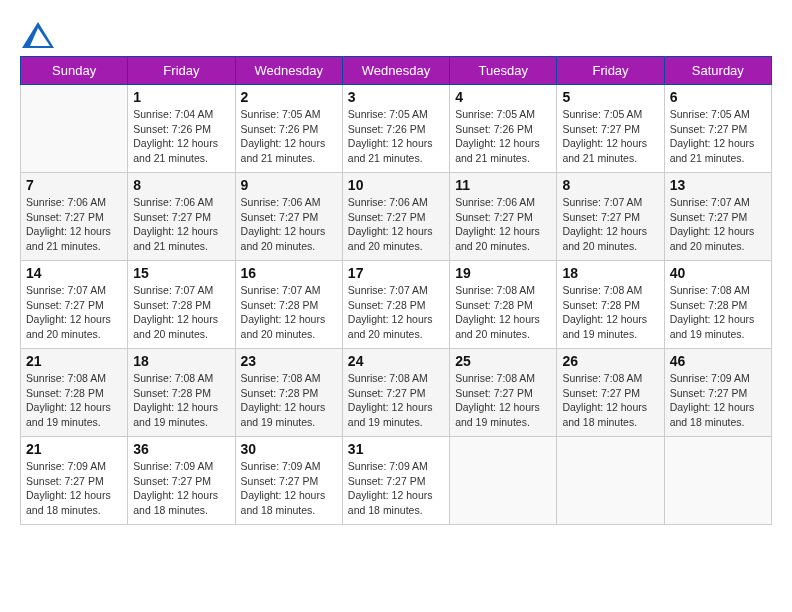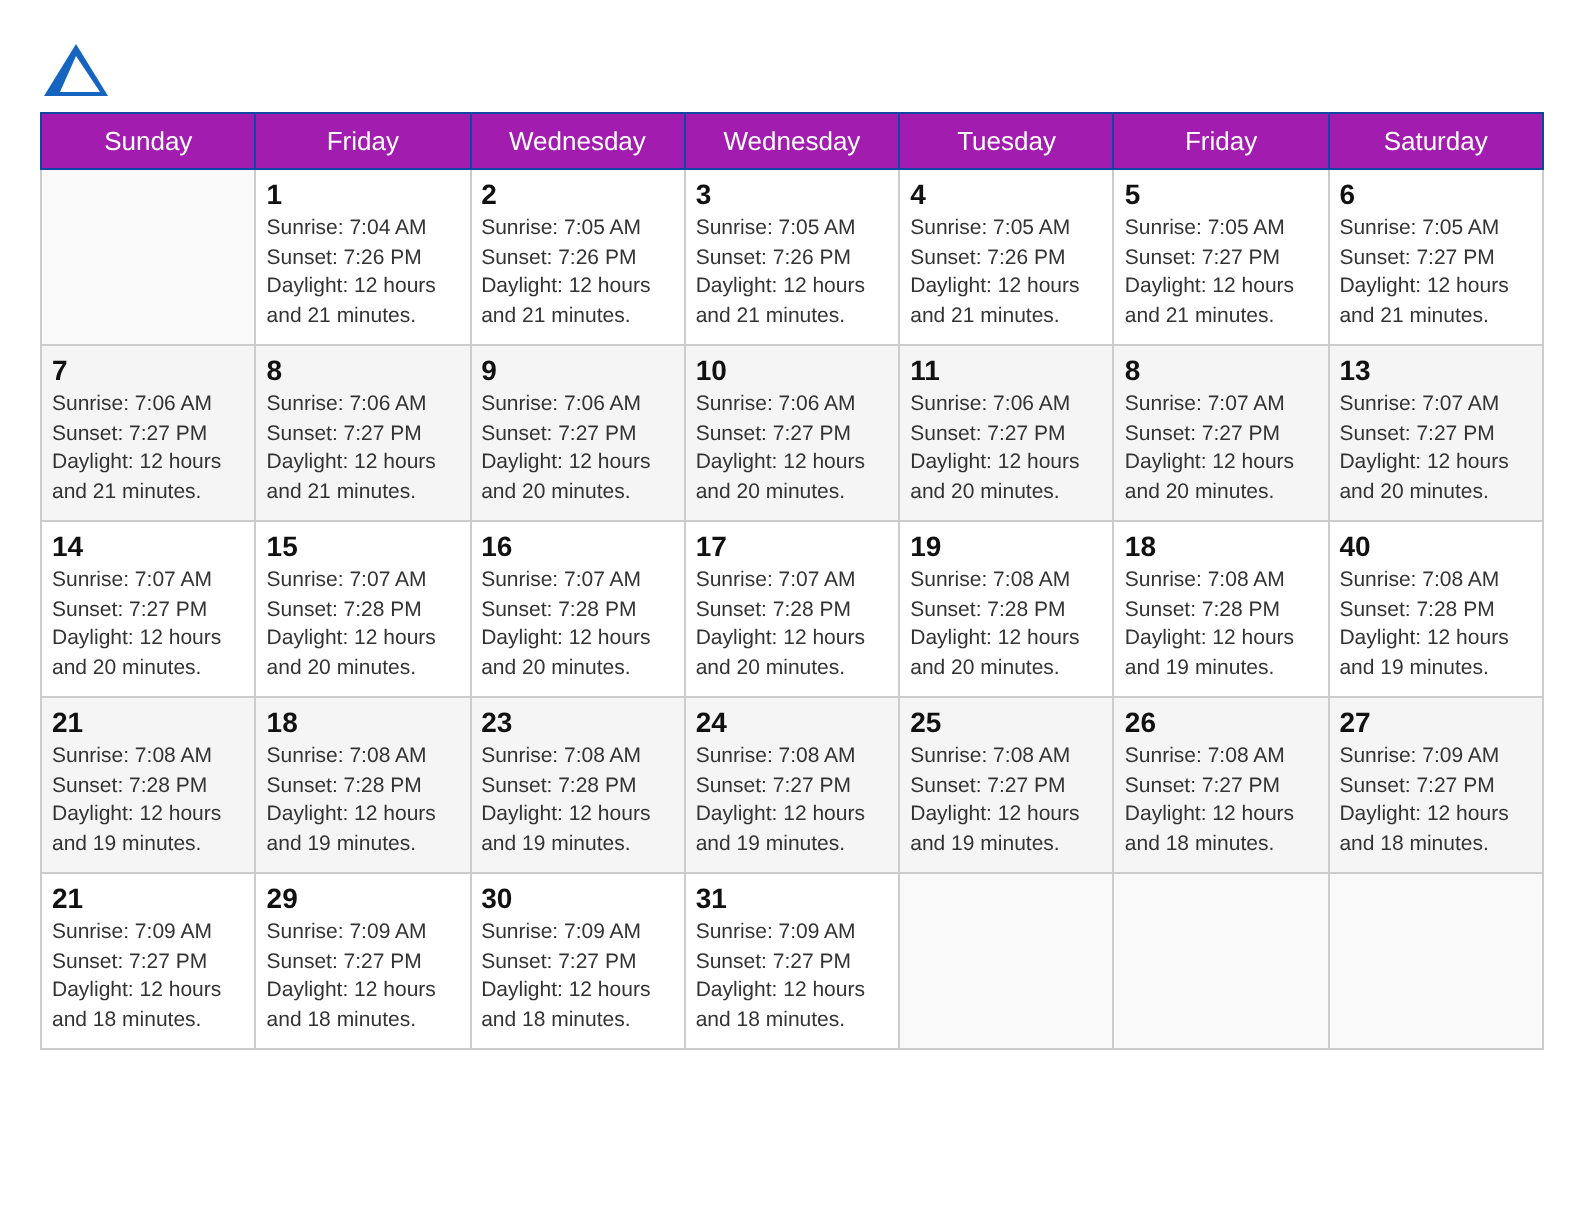--- a/index.html
+++ b/index.html
@@ -225,31 +225,31 @@
         </td>
         <td>
           <span class="day-number">25</span>
           <div class="day-info">Sunrise: 7:08 AM<br>Sunset: 7:27 PM<br>Daylight: 12 hours and 19 minutes.</div>
         </td>
         <td>
           <span class="day-number">26</span>
           <div class="day-info">Sunrise: 7:08 AM<br>Sunset: 7:27 PM<br>Daylight: 12 hours and 18 minutes.</div>
         </td>
         <td>
-          <span class="day-number">27</span>
+          <span class="day-number">46</span>
           <div class="day-info">Sunrise: 7:09 AM<br>Sunset: 7:27 PM<br>Daylight: 12 hours and 18 minutes.</div>
         </td>
       </tr>
       <tr>
         <td>
           <span class="day-number">21</span>
           <div class="day-info">Sunrise: 7:09 AM<br>Sunset: 7:27 PM<br>Daylight: 12 hours and 18 minutes.</div>
         </td>
         <td>
-          <span class="day-number">29</span>
+          <span class="day-number">36</span>
           <div class="day-info">Sunrise: 7:09 AM<br>Sunset: 7:27 PM<br>Daylight: 12 hours and 18 minutes.</div>
         </td>
         <td>
           <span class="day-number">30</span>
           <div class="day-info">Sunrise: 7:09 AM<br>Sunset: 7:27 PM<br>Daylight: 12 hours and 18 minutes.</div>
         </td>
         <td>
           <span class="day-number">31</span>
           <div class="day-info">Sunrise: 7:09 AM<br>Sunset: 7:27 PM<br>Daylight: 12 hours and 18 minutes.</div>
         </td>

